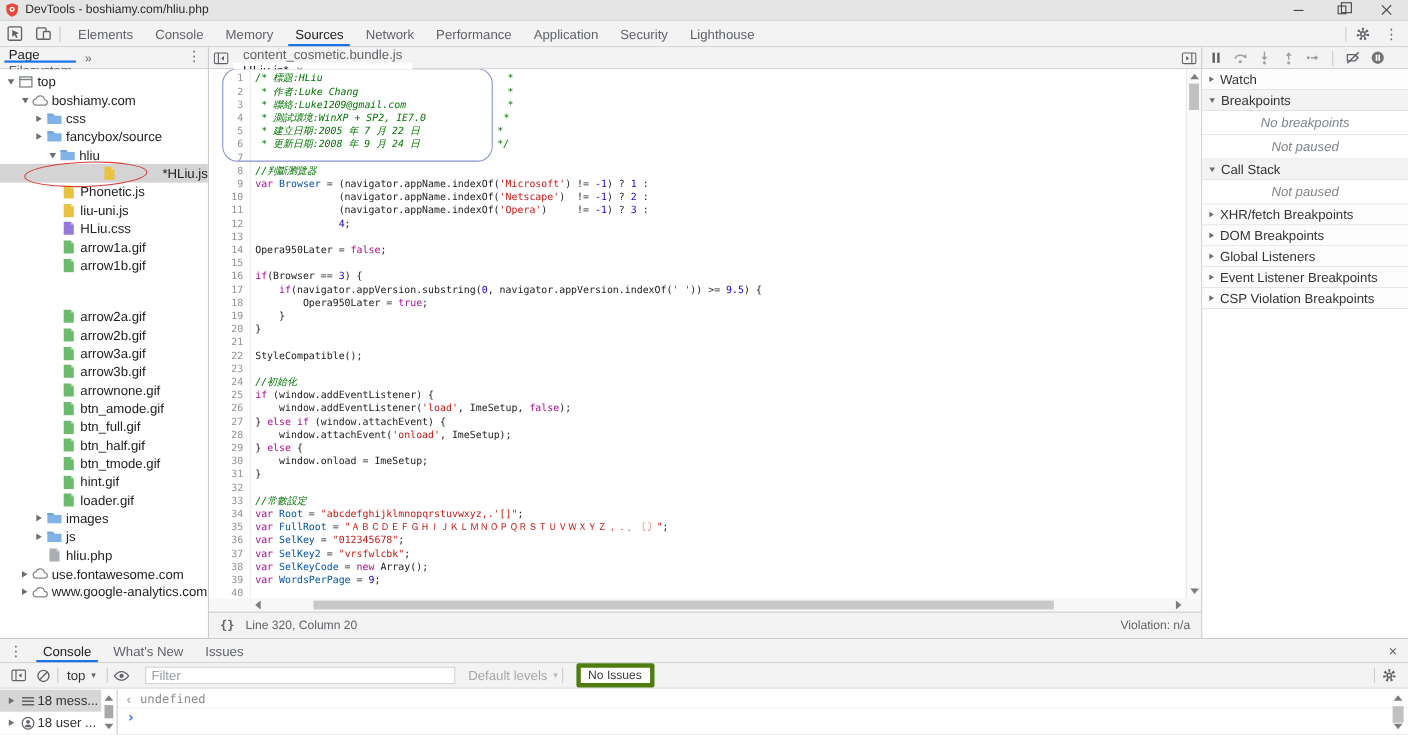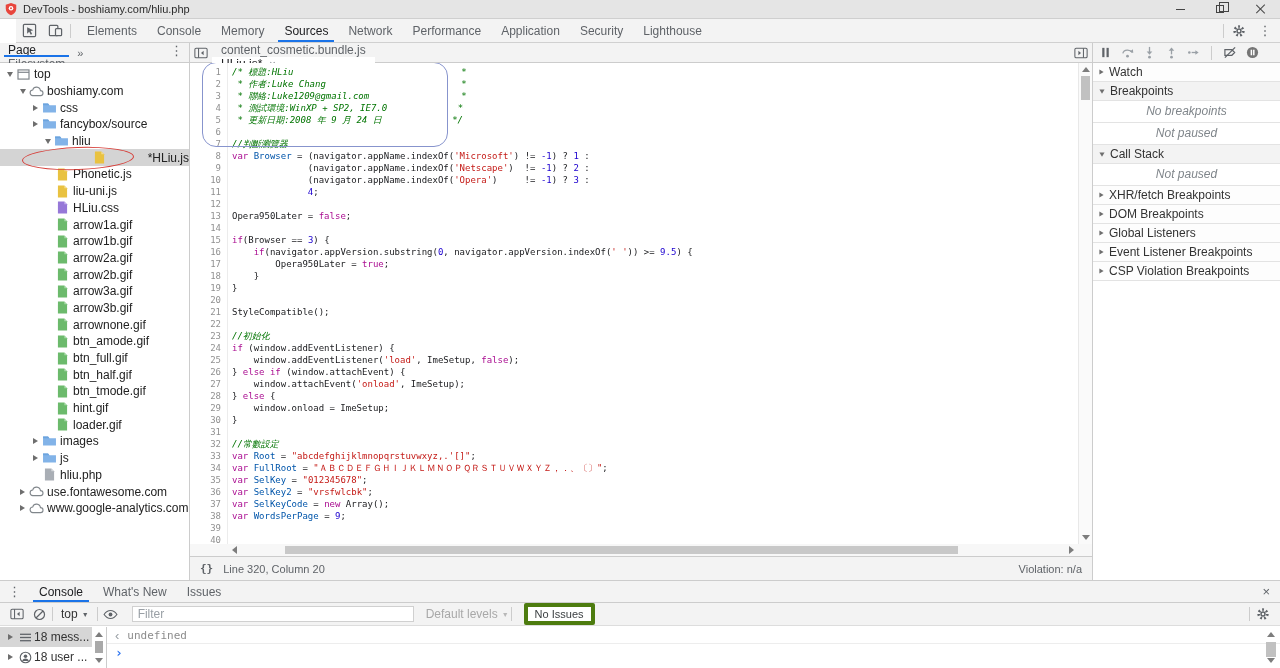--- a/index.html
+++ b/index.html
@@ -16,21 +16,21 @@
   .wbtn { width:40px; height:100%; display:flex; align-items:center; justify-content:center; }
   .min-glyph { width:9px; height:1px; background:#444; display:inline-block; }
   .restore-glyph { position:relative; width:8px; height:8px; border:1px solid #444; }
   .restore-glyph::before { content:''; position:absolute; left:2px; top:-4px; width:8px; height:8px;
               border:1px solid #444; border-left-width:1px; background:transparent; }
   .x-glyph { position:relative; width:10px; height:10px; }
   .x-glyph::before,.x-glyph::after { content:''; position:absolute; left:4.5px; top:-1px; width:1.2px; height:12px; background:#444; }
   .x-glyph::before { transform:rotate(45deg); } .x-glyph::after { transform:rotate(-45deg); }
 
   
-  #toolbar { position:absolute; top:19px; left:16px; right:0; height:24px; background:#f3f3f3;
+  #toolbar { position:absolute; top:19px; left:0; right:0; height:24px; background:#f3f3f3;
              border-bottom:1px solid #d0d0d0; display:flex; align-items:stretch; font-size:12px; }
   .tbtn { display:flex; align-items:center; justify-content:center; width:26px; }
   .vsep { width:1px; height:14px; background:#ccc; align-self:center; margin:0 2px; }
   #main-tabs { display:flex; align-items:stretch; margin-left:4px; }
   .tab { position:relative; display:flex; align-items:center; padding:0 10px; color:#5f6368; cursor:default; }
   .tab.active { color:#202124; }
   .tab.active::after { content:''; position:absolute; left:4px; right:4px; bottom:0; height:2px; background:#1a73e8; }
   .tb-right { margin-left:auto; display:flex; align-items:stretch; padding-right:2px; }
   .kebab { font-size:13px; color:#5f6368; }
 
@@ -429,21 +429,21 @@
         <div class="tree-row" style="padding-left: 43px;">
           <span class="exp"></span>
           <span class="ticon">
             <svg viewBox="0 0 12 14" width="11" height="13">
               <path d="M1 .5h7l3 3v10H1z" fill="#6cba6c"></path>
               <path d="M8 .5l3 3H8z" fill="#a8daa8"></path>
             </svg>
           </span>
           <span class="tlabel">arrow1b.gif</span>
         </div>
-        <div class="tree-row" style="padding-left: 43px;">
+        <div class="tree-row" style="padding-left: 43px; margin-top: 30px;">
           <span class="exp"></span>
           <span class="ticon">
             <svg viewBox="0 0 12 14" width="11" height="13">
               <path d="M1 .5h7l3 3v10H1z" fill="#6cba6c"></path>
               <path d="M8 .5l3 3H8z" fill="#a8daa8"></path>
             </svg>
           </span>
           <span class="tlabel">arrow2a.gif</span>
         </div>
         <div class="tree-row" style="padding-left: 43px;">
@@ -646,20 +646,21 @@
             <div class="gline">37</div>
             <div class="gline">38</div>
             <div class="gline">39</div>
             <div class="gline">40</div>
           </div>
         <div id="code-lines">
             <div class="cline"><span class="tok-cmt">/* 標題:HLiu                               *</span></div>
             <div class="cline"><span class="tok-cmt"> * 作者:Luke Chang                         *</span></div>
             <div class="cline"><span class="tok-cmt"> * 聯絡:Luke1209@gmail.com                 *</span></div>
             <div class="cline"><span class="tok-cmt"> * 測試環境:WinXP + SP2, IE7.0             *</span></div>
+            <div class="cline"><span class="tok-cmt"> * 建立日期:2005 年 7 月 22 日             *</span></div>
             <div class="cline"><span class="tok-cmt"> * 更新日期:2008 年 9 月 24 日             */</span></div>
             <div class="cline"></div>
             <div class="cline"><span class="tok-cmt">//判斷瀏覽器</span></div>
             <div class="cline"><span class="tok-kw">var</span><span class="tok-pl"> </span><span class="tok-def">Browser</span><span class="tok-pl"> = (navigator.appName.indexOf(</span><span class="tok-str">'Microsoft'</span><span class="tok-pl">) != </span><span class="tok-num">-1</span><span class="tok-pl">) ? </span><span class="tok-num">1</span><span class="tok-pl"> :</span></div>
             <div class="cline"><span class="tok-pl">              (navigator.appName.indexOf(</span><span class="tok-str">'Netscape'</span><span class="tok-pl">)  != </span><span class="tok-num">-1</span><span class="tok-pl">) ? </span><span class="tok-num">2</span><span class="tok-pl"> :</span></div>
             <div class="cline"><span class="tok-pl">              (navigator.appName.indexOf(</span><span class="tok-str">'Opera'</span><span class="tok-pl">)     != </span><span class="tok-num">-1</span><span class="tok-pl">) ? </span><span class="tok-num">3</span><span class="tok-pl"> :</span></div>
             <div class="cline"><span class="tok-pl">              </span><span class="tok-num">4</span><span class="tok-pl">;</span></div>
             <div class="cline"></div>
             <div class="cline"><span class="tok-pl">Opera950Later = </span><span class="tok-kw">false</span><span class="tok-pl">;</span></div>
             <div class="cline"></div>

